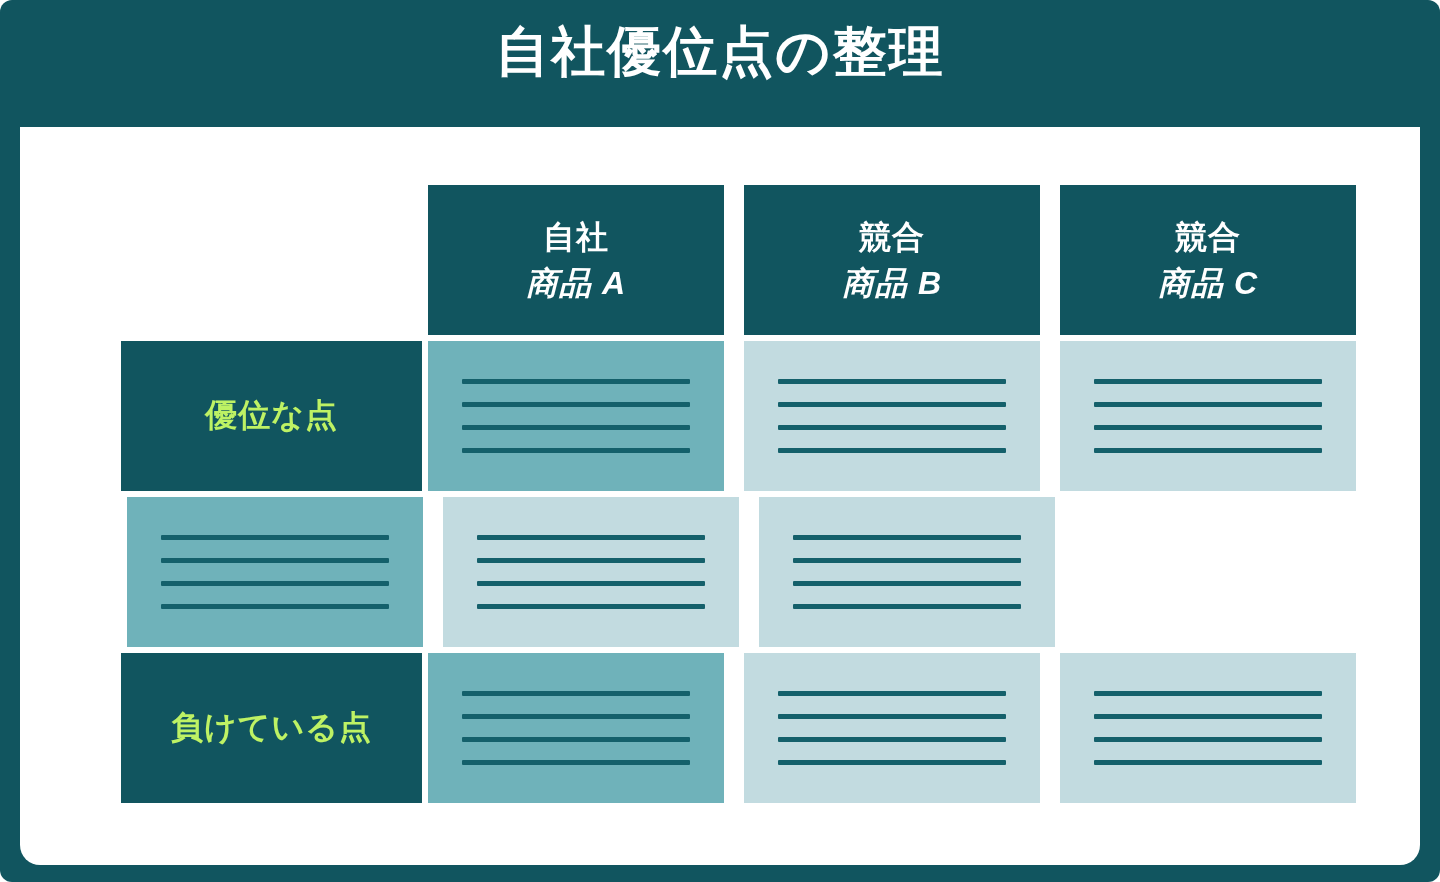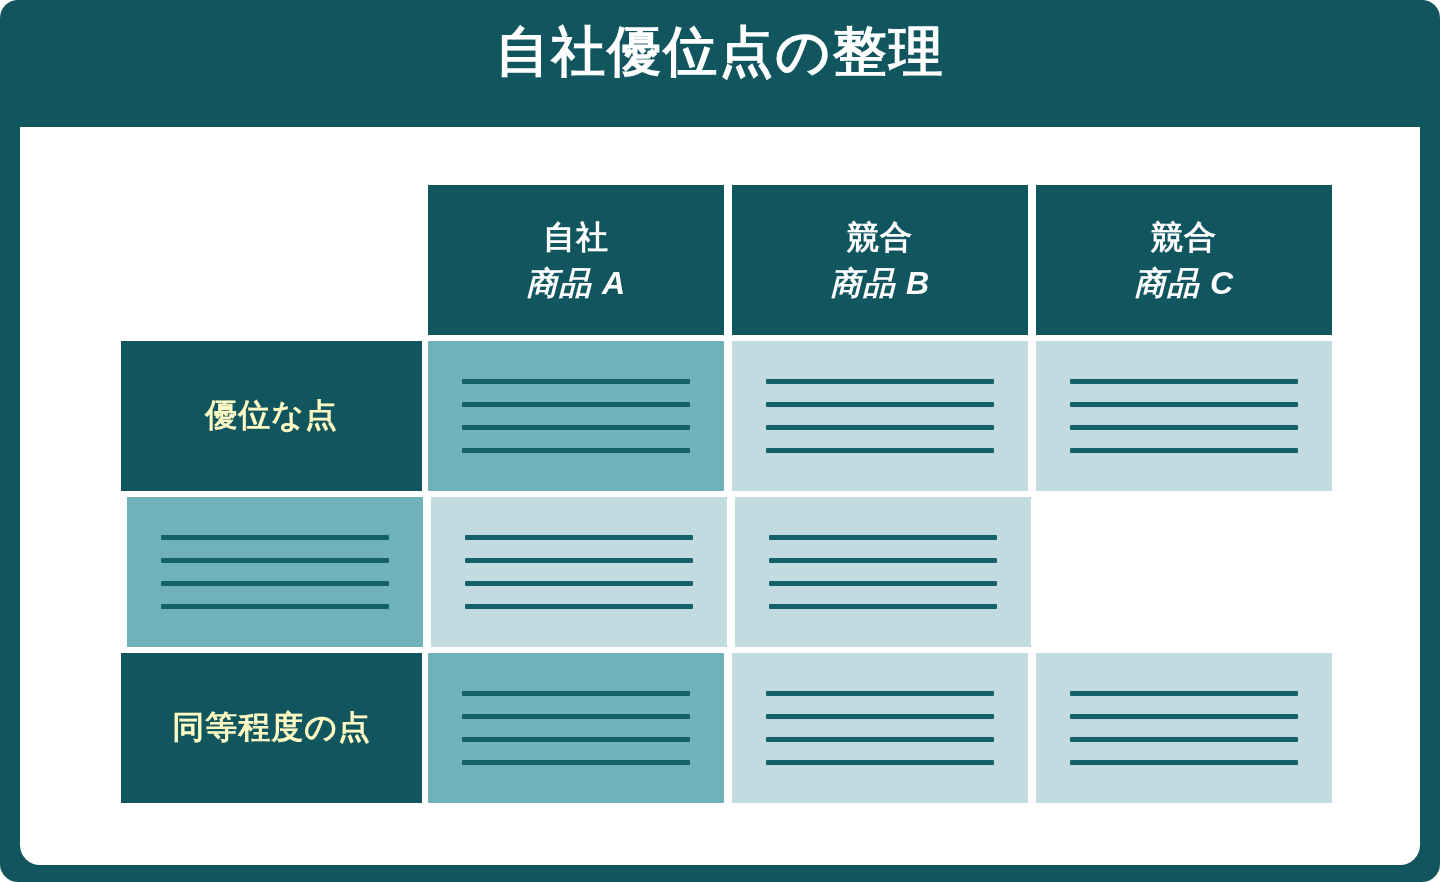--- a/index.html
+++ b/index.html
@@ -12,21 +12,21 @@
     height: 882px;
     overflow: hidden;
     font-family: "Liberation Sans", "DejaVu Sans", sans-serif;
   }
 
   #slide {
     position: relative;
     width: 1440px;
     height: 882px;
     background: #11555f;
-    border-radius: 18px;
+    border-radius: 12px;
     overflow: hidden;
     box-sizing: border-box;
   }
 
   #slide-title {
     position: absolute;
     top: 18px;
     left: 0;
     width: 1440px;
     text-align: center;
@@ -70,21 +70,21 @@
   .cell-label {
     width: 296px;
     flex: 0 0 296px;
     box-sizing: border-box;
     margin-right: 6px;
   }
   .cell-col {
     flex: 0 0 296px;
     width: 296px;
     box-sizing: border-box;
-    margin-right: 2px;
+    margin-right: 14px;
   }
   .cell-col:last-child { margin-right: 0; }
 
   
   .corner-row .cell-label,
   .body-row .cell-label { flex: 0 0 301px; width: 301px; margin-right: 0; }
   .corner-row .cell-col,
   .body-row .cell-col { flex: 0 0 296px; width: 296px; margin-left: 6px; }
 
   .corner-blank { background: transparent; }
@@ -98,21 +98,21 @@
     justify-content: center;
     font-size: 32px;
     font-weight: 700;
     line-height: 1.45;
     letter-spacing: 1px;
   }
   .col-header .line2 { white-space: nowrap; font-style: italic; }
 
   .row-label {
     background: #11555f;
-    color: #fef9c3;
+    color: #bef264;
     display: flex;
     align-items: center;
     justify-content: center;
     font-size: 32px;
     font-weight: 700;
     letter-spacing: 1px;
     white-space: nowrap;
   }
 
   .content-cell {
@@ -207,21 +207,21 @@
 
         <div class="cell-col content-cell rival">
           <div class="ph-line"></div>
           <div class="ph-line"></div>
           <div class="ph-line"></div>
           <div class="ph-line"></div>
         </div>
       </div>
 
       <div class="mrow body-row">
-        <div class="cell-label row-label">同等程度の点</div>
+        <div class="cell-label row-label">負けている点</div>
 
         <div class="cell-col content-cell own">
           <div class="ph-line"></div>
           <div class="ph-line"></div>
           <div class="ph-line"></div>
           <div class="ph-line"></div>
         </div>
 
         <div class="cell-col content-cell rival">
           <div class="ph-line"></div>

